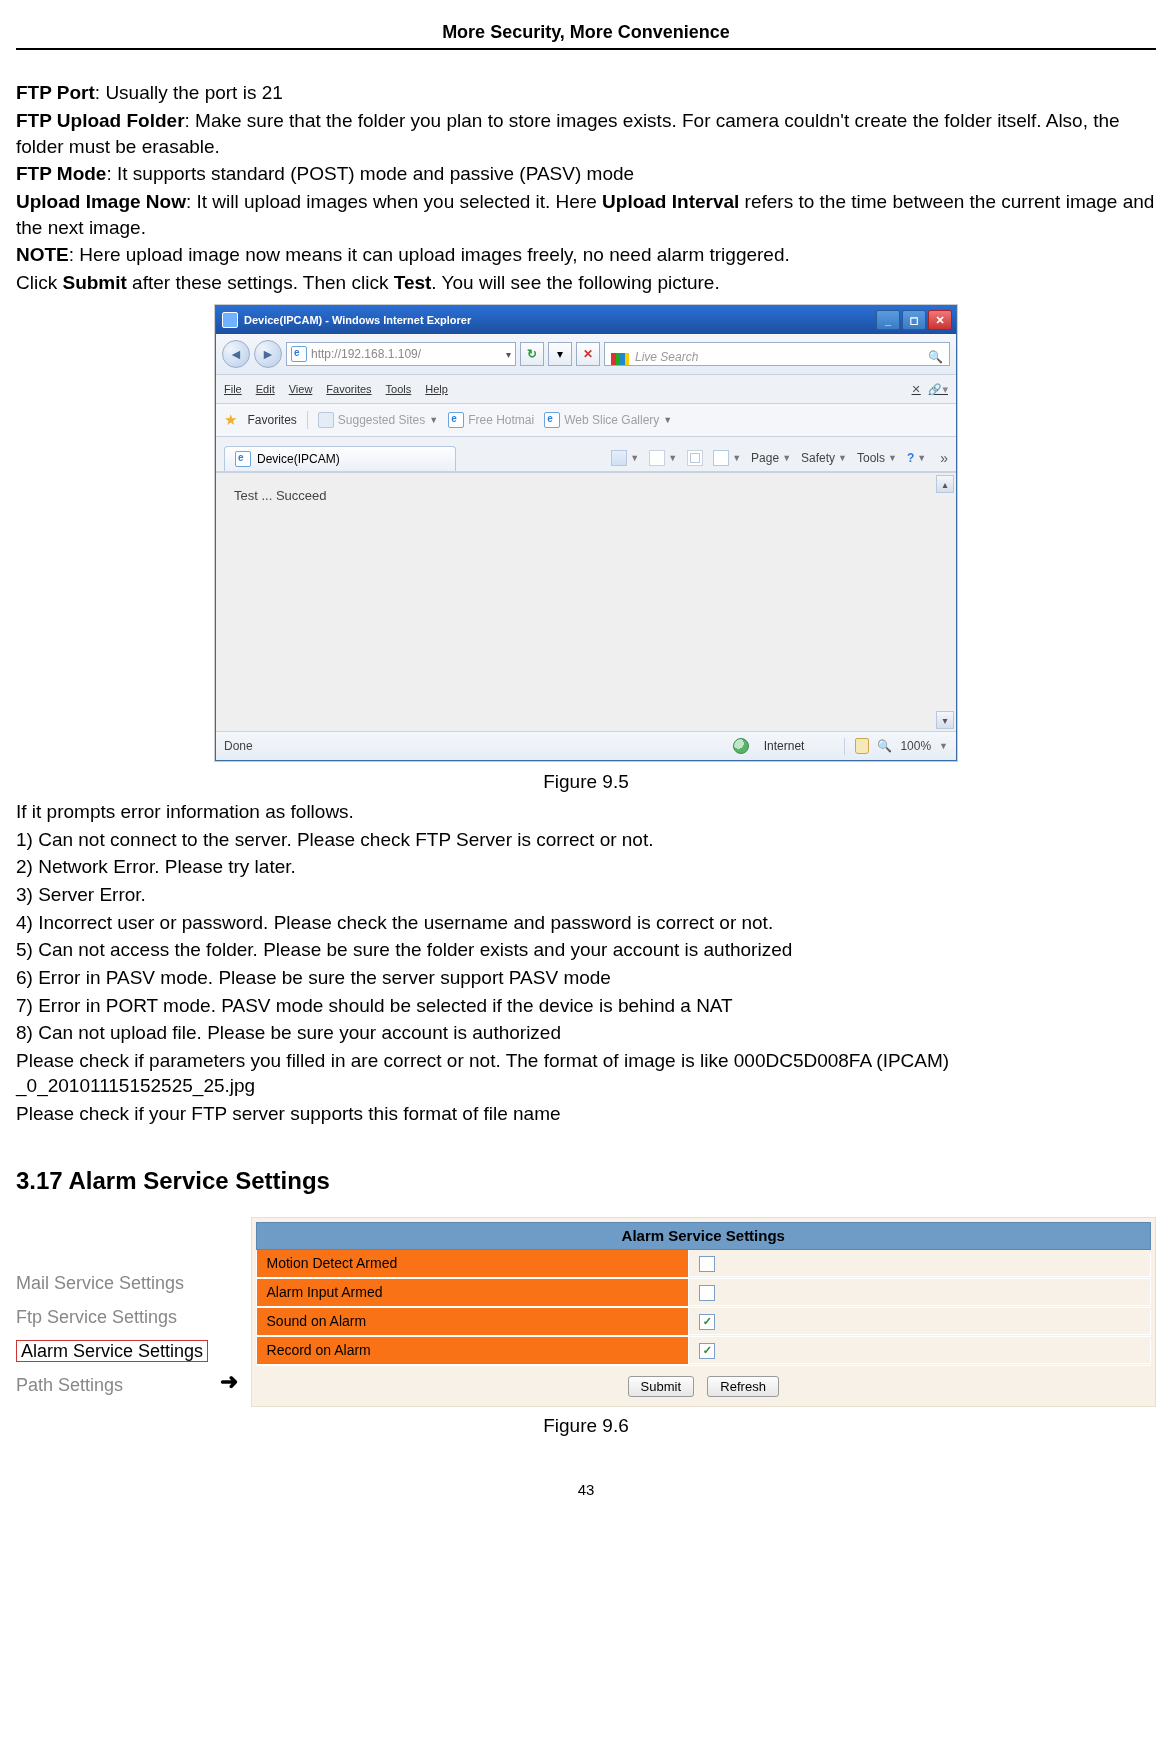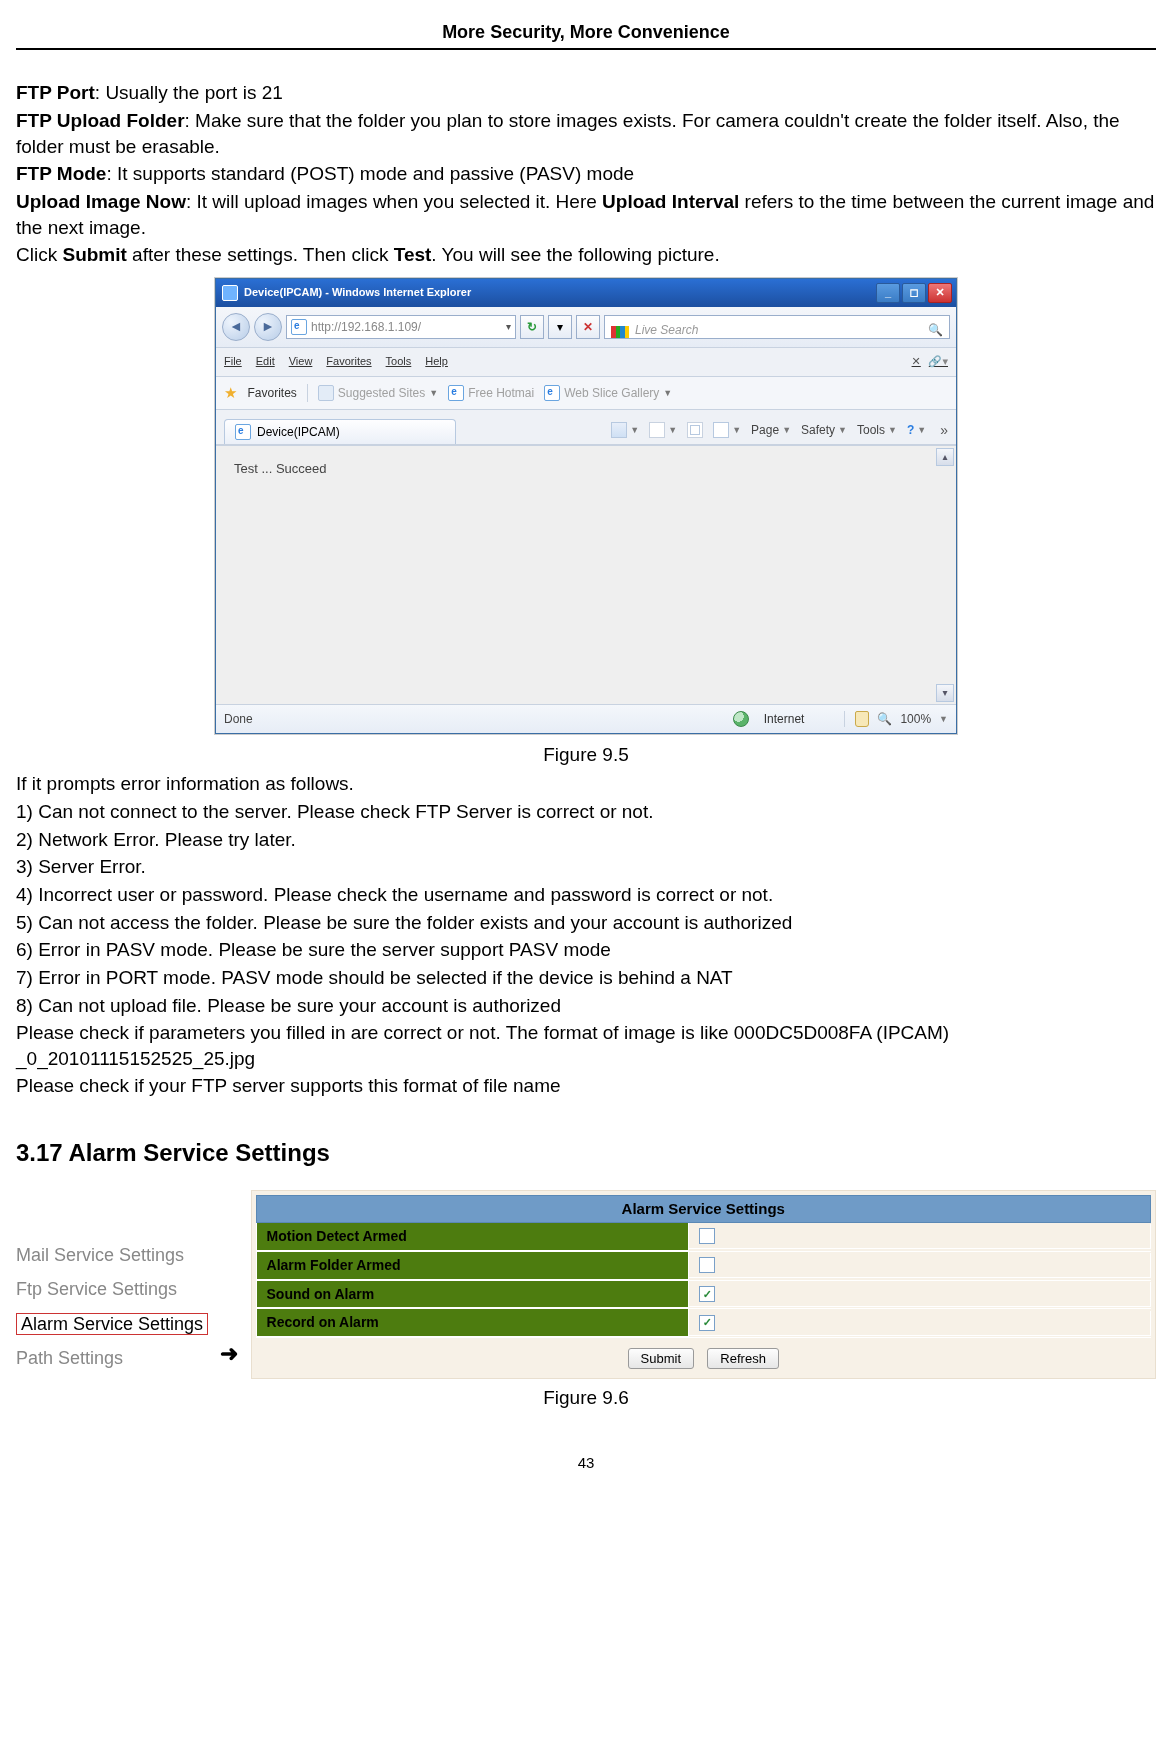--- a/index.html
+++ b/index.html
@@ -232,26 +232,25 @@
     font-size:15px;
     padding:3px 0;
     border:1px solid #5a88b5;
   }
   .alarm-row {
     display:flex; align-items:center;
     border-bottom:1px solid #fff;
   }
   .alarm-label {
     width:46%;
-    background:#4d7c0f;
+    background:#f97316;
     padding:4px 10px;
     font-size:14px;
     border:1px solid #fff;
     border-top:none;
-    font-weight:bold;
   }
   .alarm-val {
     flex:1;
     background:#f7f1e7;
     padding:4px 10px;
     border:1px solid #fff;
     border-left:none; border-top:none;
     display:flex; align-items:center;
   }
   .chk {
@@ -275,20 +274,21 @@
 </head>
 <body>
 
 <div class="page-header">More Security, More Convenience</div>
 
 <div class="body-text">
   <p><span class="bold">FTP Port</span><span>: Usually the port is 21</span></p>
   <p><span class="bold">FTP Upload Folder</span><span>: Make sure that the folder you plan to store images exists. For camera couldn't create the folder itself. Also, the folder must be erasable.</span></p>
   <p><span class="bold">FTP Mode</span><span>: It supports standard (POST) mode and passive (PASV) mode</span></p>
   <p class="justify"><span class="bold">Upload Image Now</span><span>: It will upload images when you selected it. Here </span><span class="bold">Upload Interval</span><span> refers to the time between the current image and the next image.</span></p>
+  <p><span class="bold">NOTE</span><span>: Here upload image now means it can upload images freely, no need alarm triggered.</span></p>
   <p><span>Click </span><span class="bold">Submit</span><span> after these settings. Then click </span><span class="bold">Test</span><span>. You will see the following picture.</span></p>
 </div>
 
 <div class="browser-window">
   <div class="titlebar">
     <div class="titlebar-left">
       <span class="titlebar-icon"></span>
       <span class="titlebar-text">Device(IPCAM) - Windows Internet Explorer</span>
     </div>
     <div class="win-buttons">
@@ -440,21 +440,21 @@
   <div class="alarm-panel">
     <div class="alarm-head">Alarm Service Settings</div>
 
     <div class="alarm-row">
       <div class="alarm-label">Motion Detect Armed</div>
       <div class="alarm-val">
           <span class="chk"></span>
         </div>
     </div>
     <div class="alarm-row">
-      <div class="alarm-label">Alarm Folder Armed</div>
+      <div class="alarm-label">Alarm Input Armed</div>
       <div class="alarm-val">
           <span class="chk"></span>
         </div>
     </div>
     <div class="alarm-row">
       <div class="alarm-label">Sound on Alarm</div>
       <div class="alarm-val">
           <span class="chk">✓</span>
         </div>
     </div>

